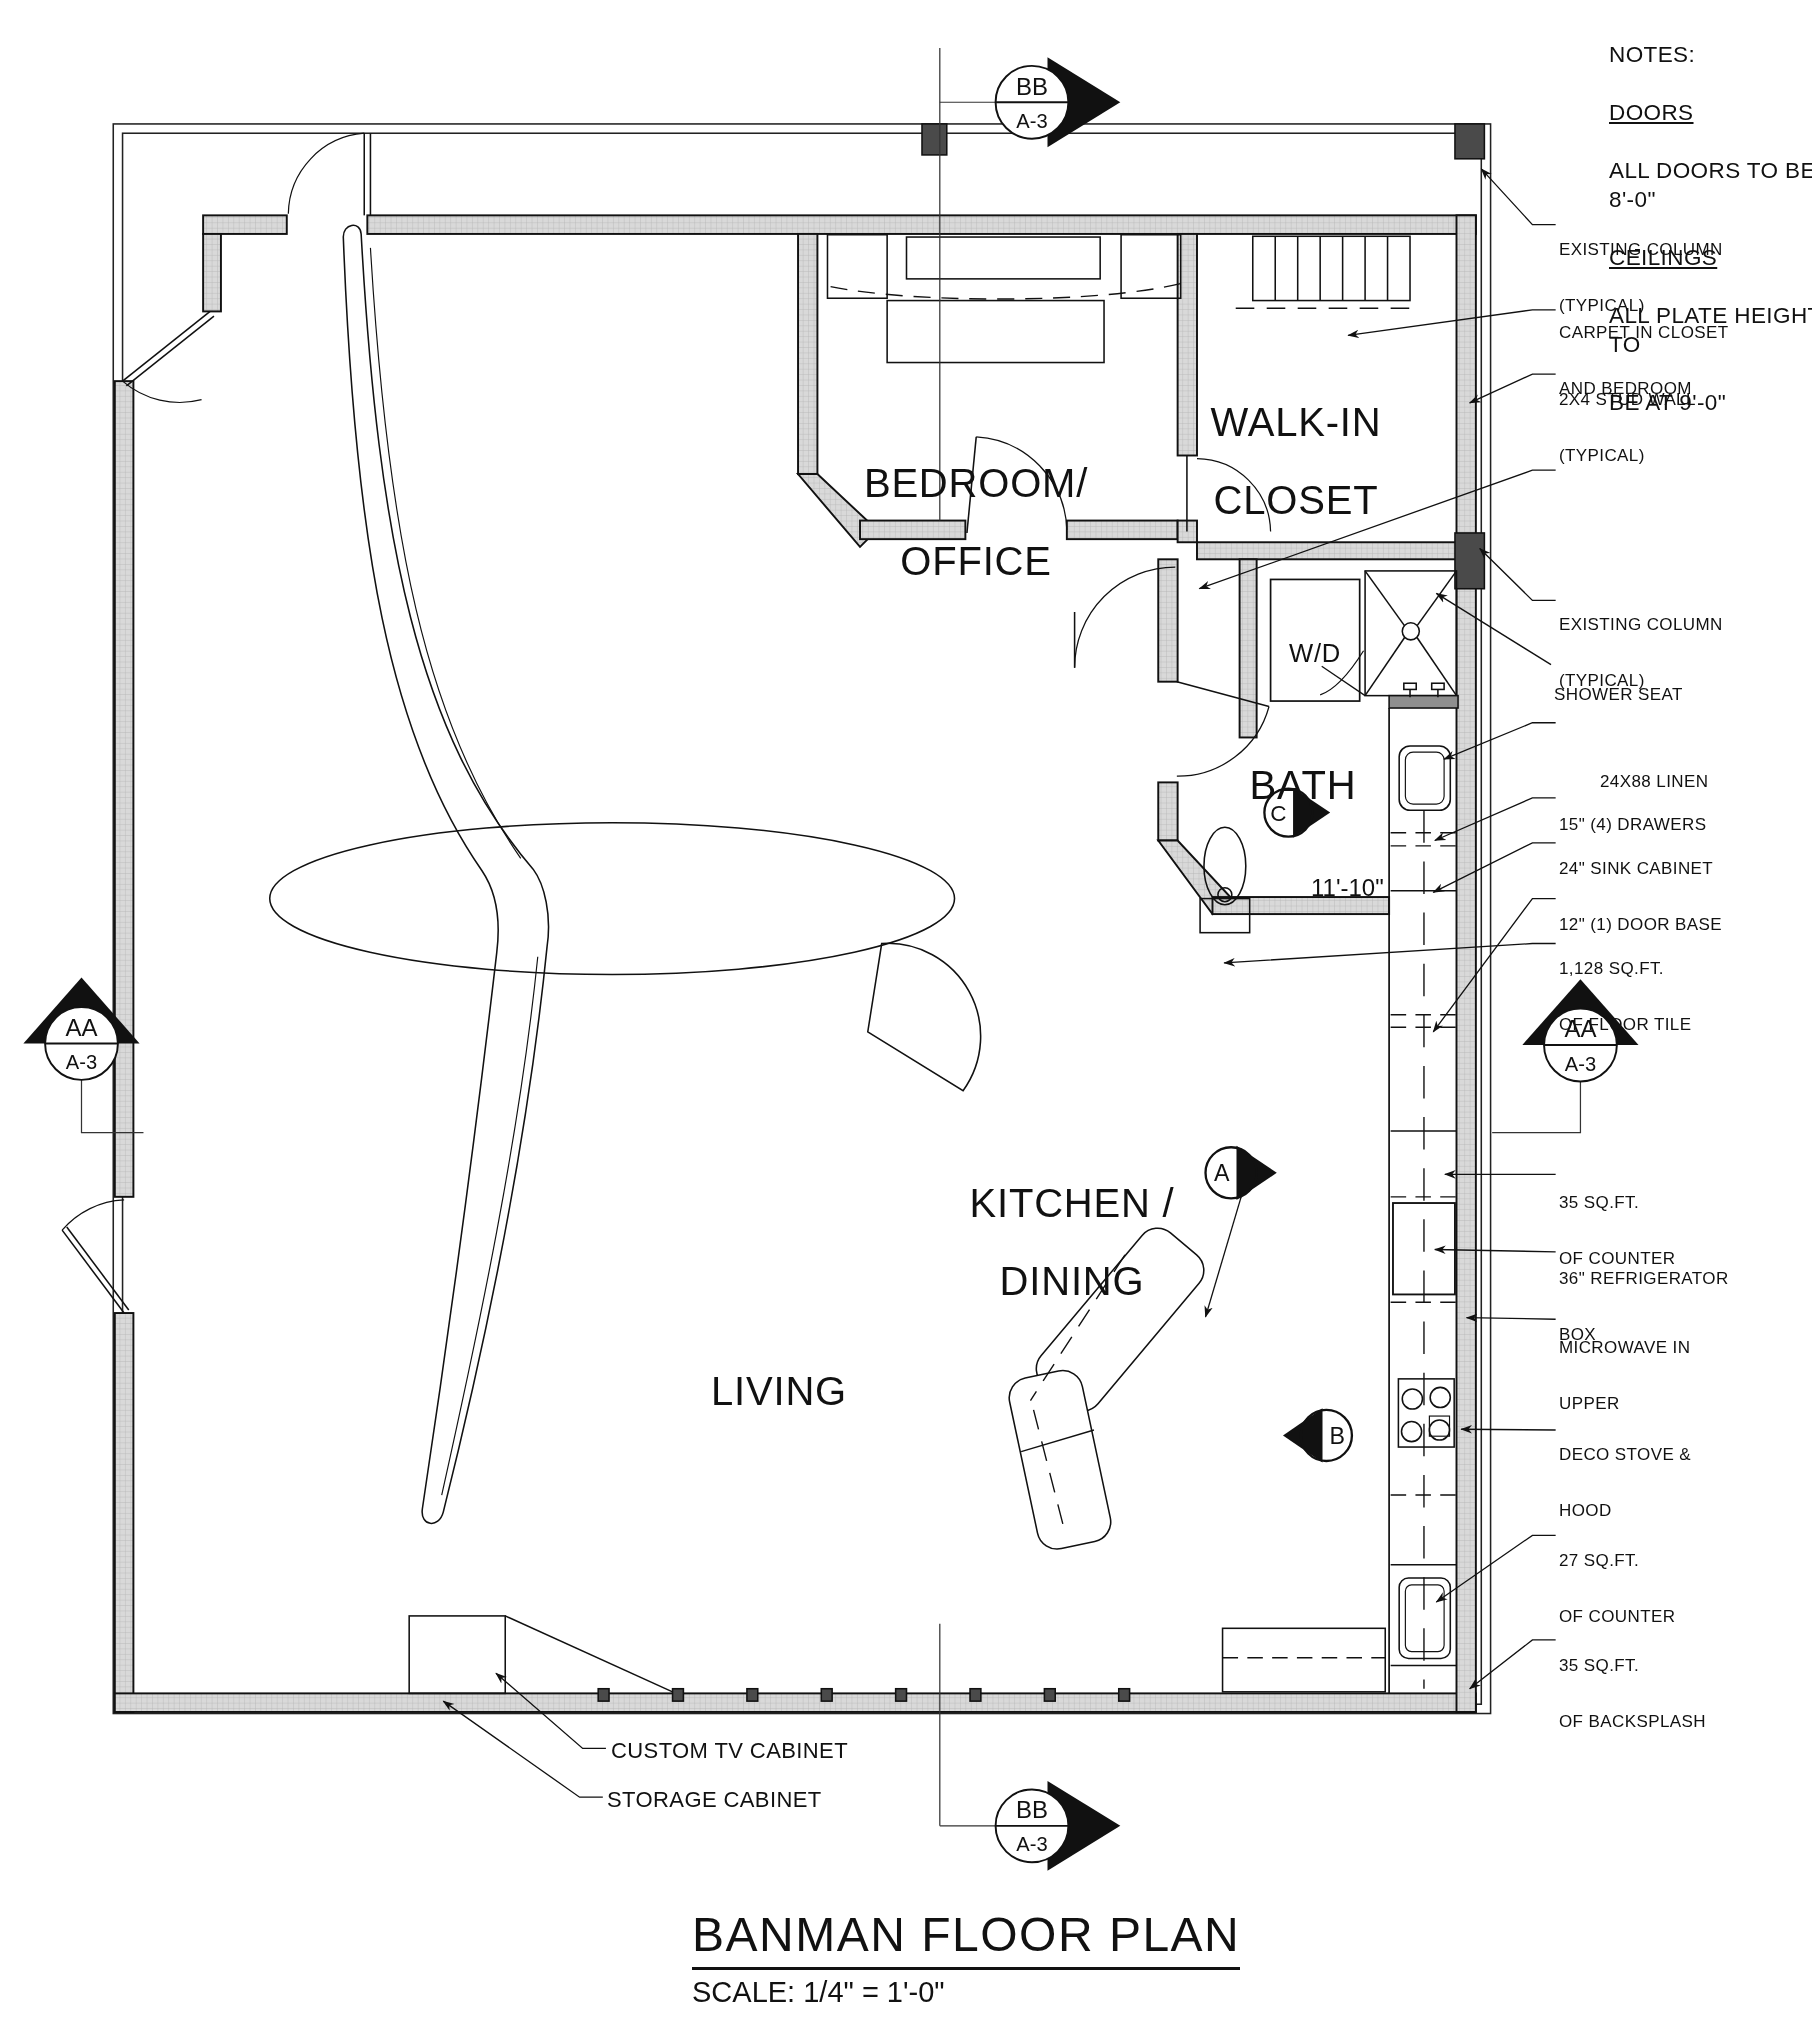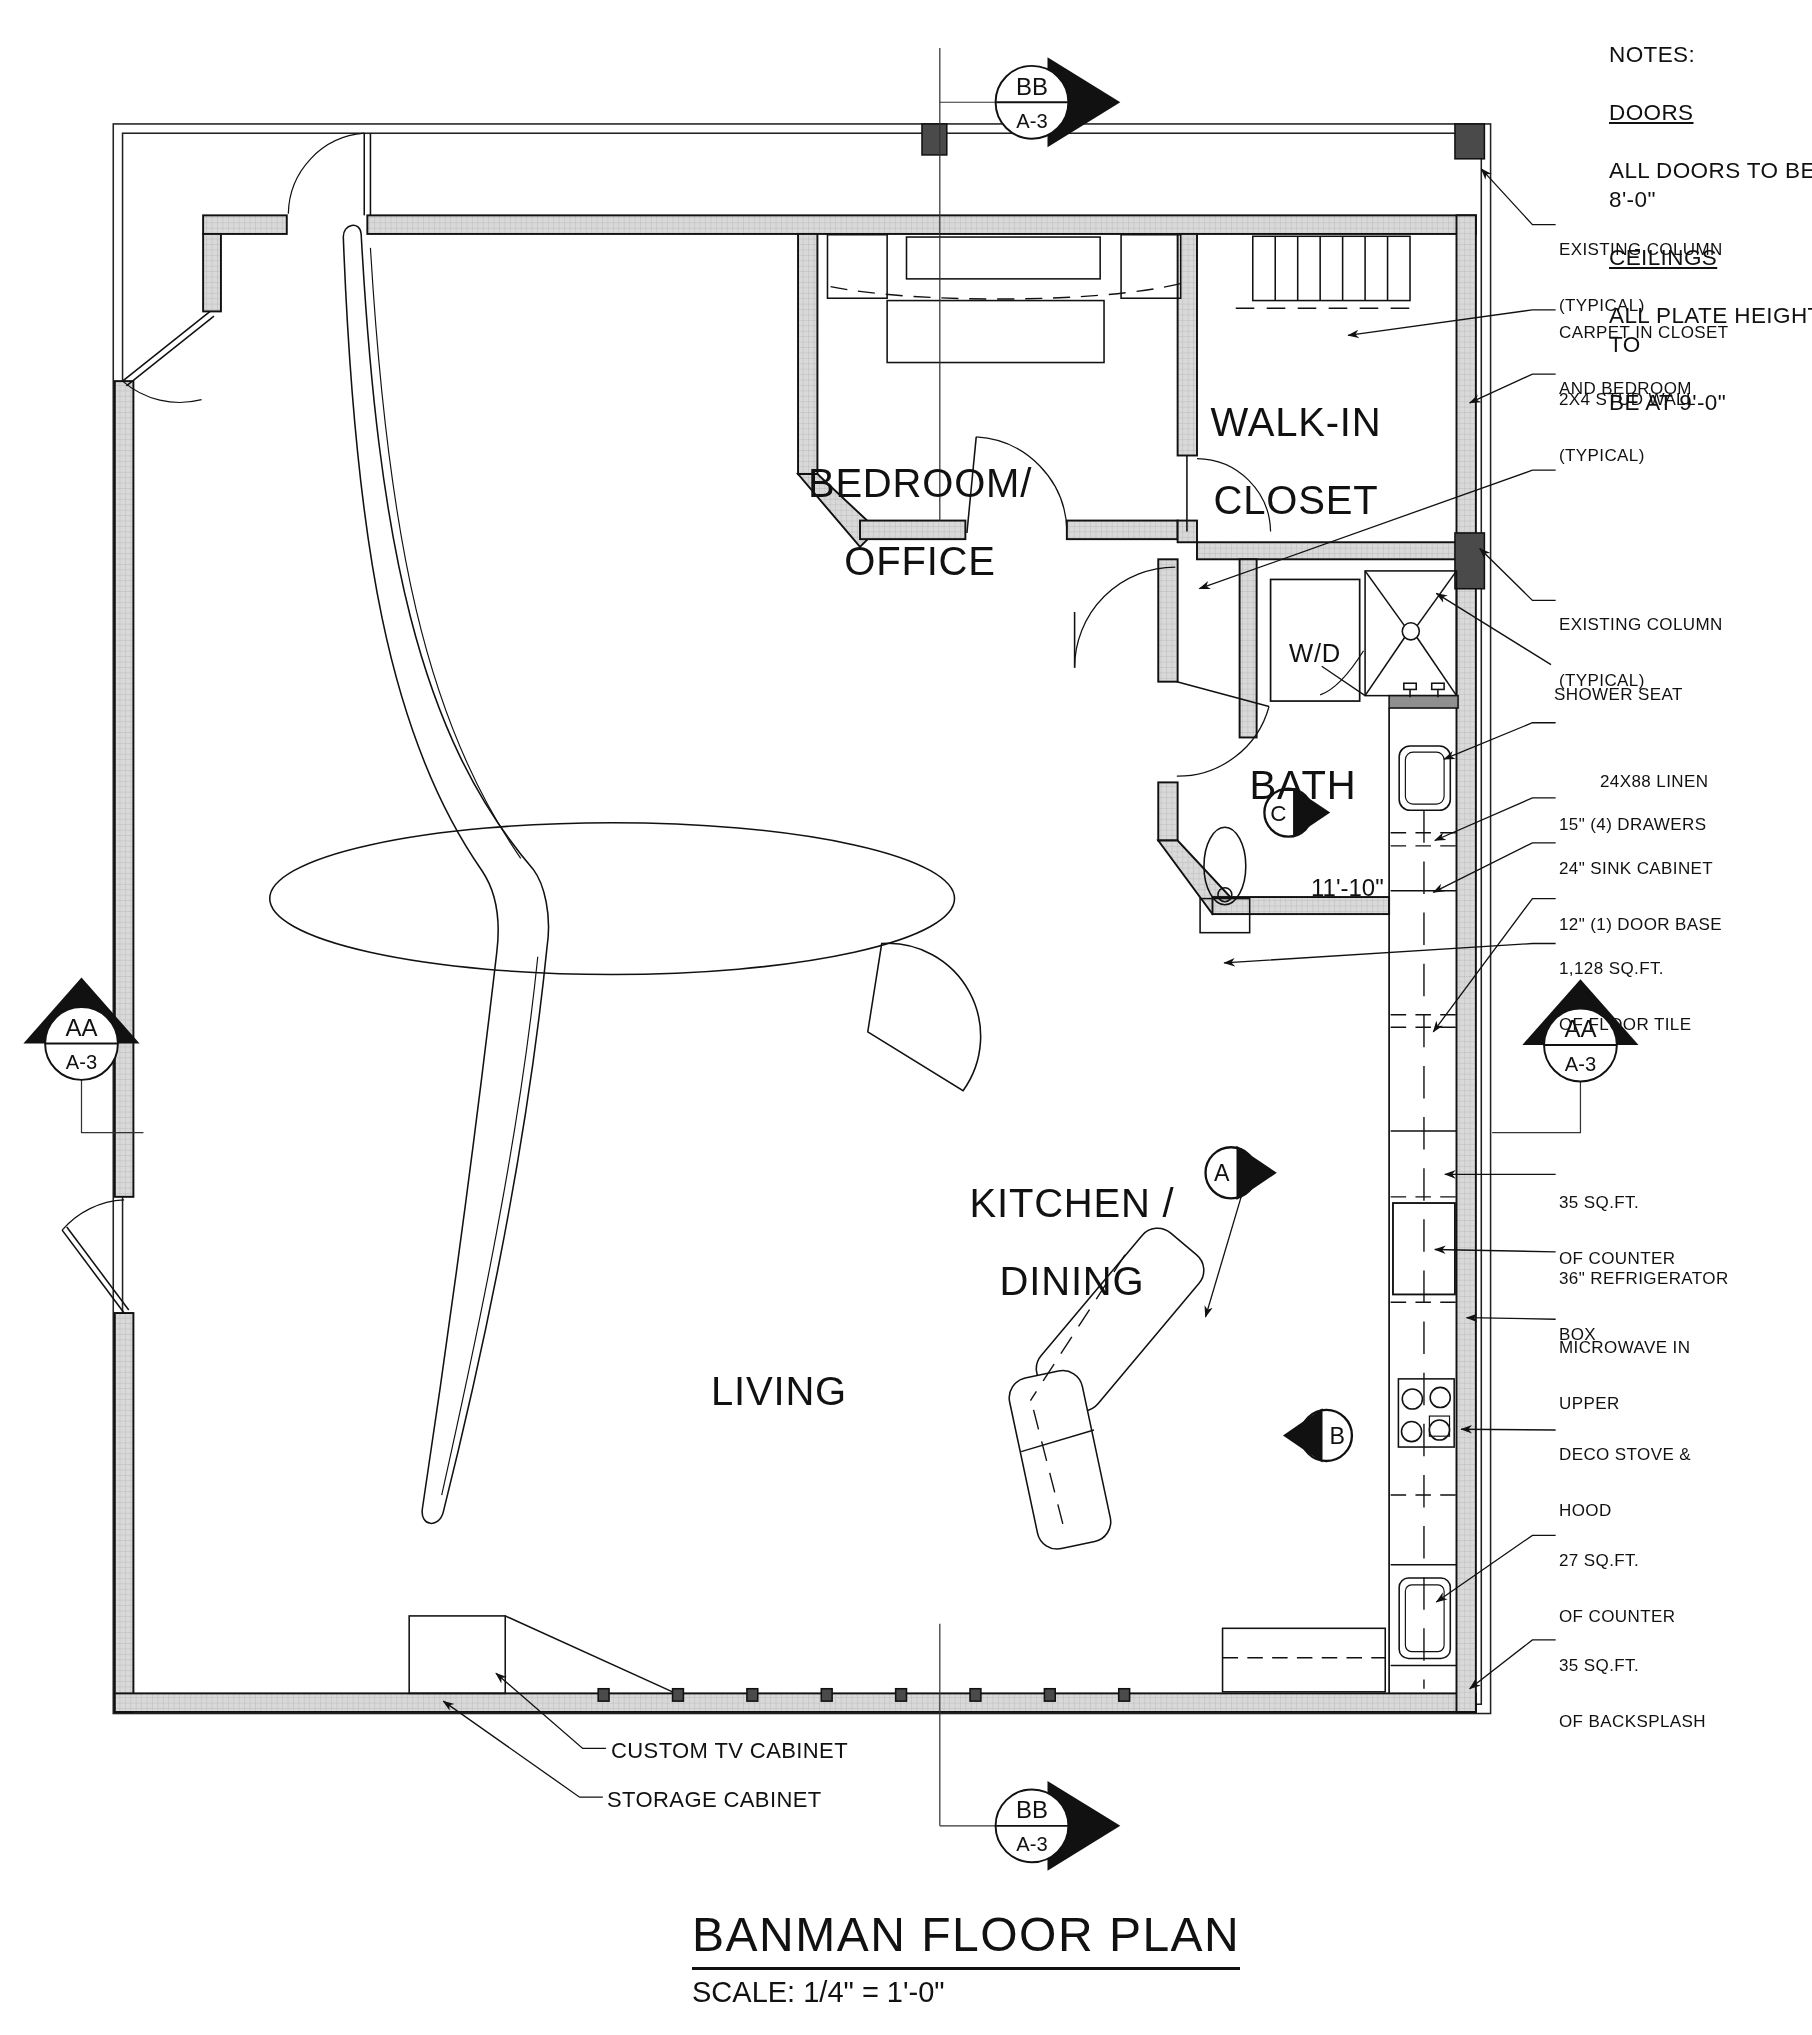--- a/index.html
+++ b/index.html
@@ -354,21 +354,21 @@
 </div>
 <div class="txt ann" style="left:1559px;top:1519px;">
   <div>27 SQ.FT.</div>
   <div>OF COUNTER</div>
 </div>
 <div class="txt ann" style="left:1559px;top:1624px;">
   <div>35 SQ.FT.</div>
   <div>OF BACKSPLASH</div>
 </div>
 
-<div class="txt room" style="left:920px;top:425px;">
+<div class="txt room" style="left:976px;top:425px;">
   <div>BEDROOM/</div>
   <div>OFFICE</div>
 </div>
 <div class="txt room" style="left:1296px;top:364px;">
   <div>WALK-IN</div>
   <div>CLOSET</div>
 </div>
 <div class="txt room" style="left:1315px;top:595px;font-size:25.6px;">
   <div>W/D</div>
 </div>

